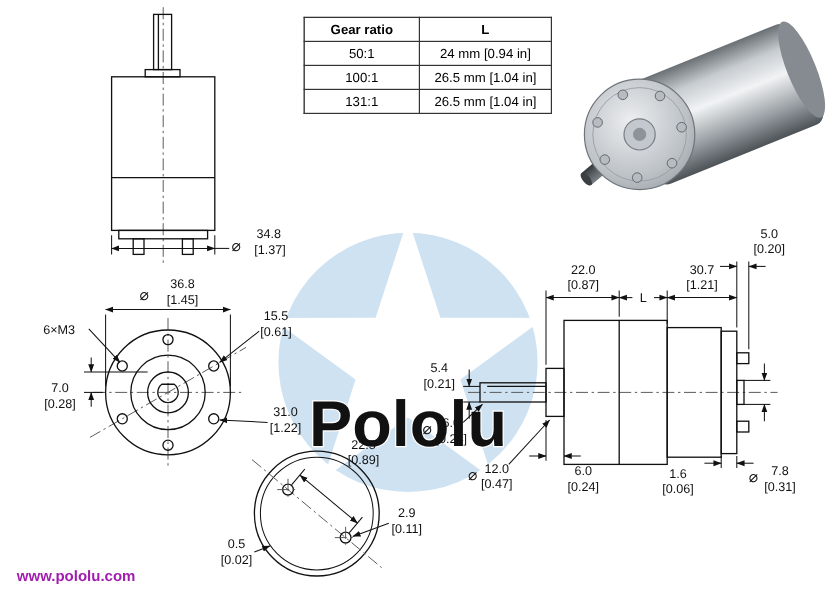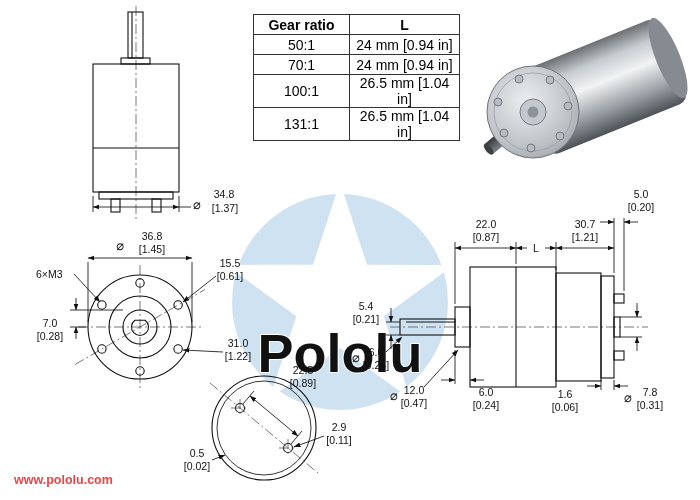--- a/index.html
+++ b/index.html
@@ -5,26 +5,26 @@
   *{margin:0;padding:0;box-sizing:border-box}
   html,body{width:700px;height:500px;background:#fff;font-family:"Liberation Sans",sans-serif;overflow:hidden}
   .stage{position:absolute;left:0;top:0;width:700px;height:500px}
   svg{position:absolute;left:0;top:0}
   svg text{font-family:"Liberation Sans",sans-serif;fill:#111}
   .ol{stroke:#111;stroke-width:1.1;fill:none}
   .dl{stroke:#111;stroke-width:0.85;fill:none}
   .cl{stroke:#555;stroke-width:0.8;stroke-dasharray:10 3 2 3;fill:none}
   .dt{font-size:10.5px}
   .ds{font-size:13px}
-  .gear-table{position:absolute;left:253px;top:14px;border-collapse:collapse;font-size:14px;background:#a3a3a3}
+  .gear-table{position:absolute;left:253px;top:14px;border-collapse:collapse;font-size:11px;background:#a3a3a3}
   .gear-table th,.gear-table td{border:1px solid #333;text-align:center;height:20px;padding:0 6px;background:#fff}
   .gear-table th{font-weight:bold}
   .gear-table .c1{width:96px}
   .gear-table .c2{width:110px}
-  .footer-link{position:absolute;left:14px;top:473px;font-size:12.5px;color:#ef4444;text-decoration:none;font-weight:bold}
+  .footer-link{position:absolute;left:14px;top:473px;font-size:12.5px;color:#a21caf;text-decoration:none;font-weight:bold}
 </style>
 </head>
 <body>
 
 <div class="stage">
 
 <svg width="700" height="500" viewBox="0 0 700 500">
   <defs>
     <marker id="arr" viewBox="0 0 10 10" refX="9.5" refY="5" markerWidth="8" markerHeight="8" orient="auto-start-reverse">
       <path d="M0 1.4 L10 5 L0 8.6 Z" fill="#111"></path>
@@ -246,24 +246,20 @@
       <th class="c1">Gear ratio</th>
       <th class="c2">L</th>
     </tr>
   </thead>
   <tbody>
     <tr>
       <td>50:1</td>
       <td>24 mm [0.94 in]</td>
     </tr>
     <tr>
-      <td>70:1</td>
-      <td>24 mm [0.94 in]</td>
-    </tr>
-    <tr>
       <td>100:1</td>
       <td>26.5 mm [1.04 in]</td>
     </tr>
     <tr>
       <td>131:1</td>
       <td>26.5 mm [1.04 in]</td>
     </tr>
   </tbody>
 </table>
 

